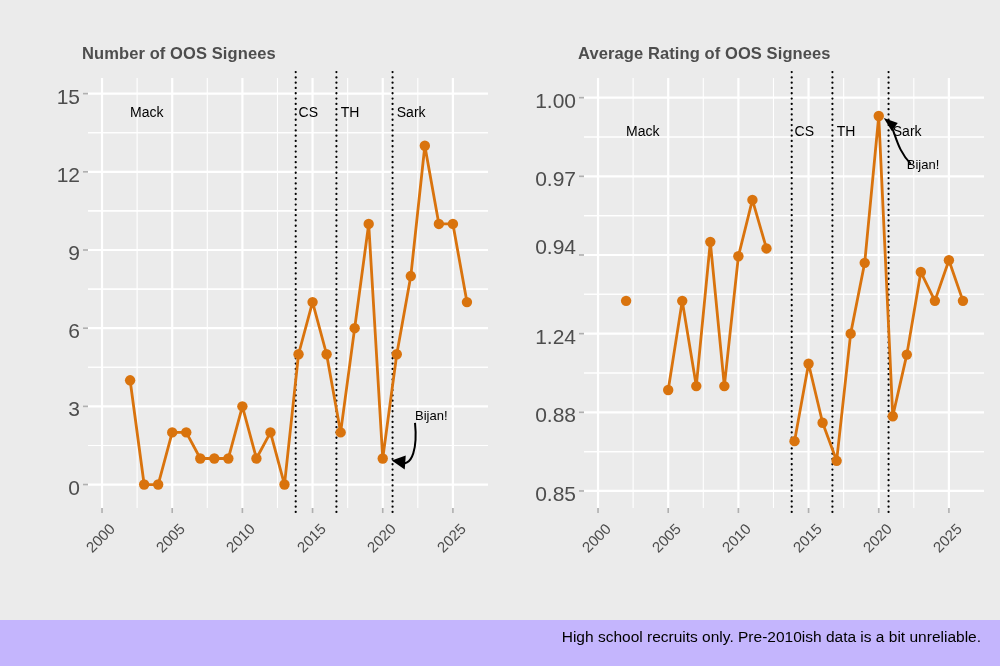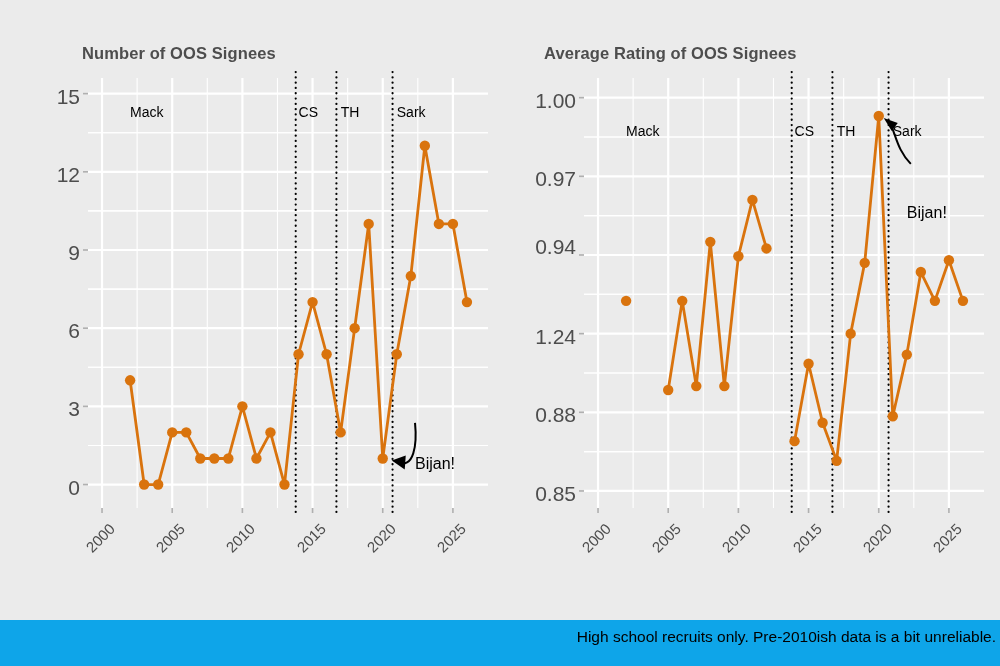--- a/index.html
+++ b/index.html
@@ -5,21 +5,21 @@
   html,body{margin:0;padding:0;}
   body{
     width:1000px;height:666px;
     background:#ffffff;
     font-family:"Liberation Sans", sans-serif;
     overflow:hidden;
   }
   #figure{
     position:relative;
     width:1000px;height:666px;
-    background:#0ea5e9;
+    background:#c4b5fd;
   }
   .panel-bg{
     position:absolute;
     background:#ebebeb;
   }
   .panel-title{
     position:absolute;
     font-weight:bold;
     font-size:16.5px;
     color:#4d4d4d;
@@ -47,24 +47,23 @@
     text-align:right;
   }
   .era-label{
     position:absolute;
     font-size:14px;
     color:#000000;
     white-space:nowrap;
   }
   .annot-label{
     position:absolute;
-    font-size:16px;
+    font-size:13px;
     color:#000000;
     white-space:nowrap;
-    margin-top:47px;
   }
   .caption{
     position:absolute;
     font-size:15.5px;
     color:#000000;
     white-space:nowrap;
   }
   svg{ display:block; }
 </style>
 </head>
@@ -177,21 +176,21 @@
       <div class="era-label" style="left: 130.105px; top: 104.091px;">Mack</div>
       <div class="era-label" style="left: 298.526px; top: 104.091px;">CS</div>
       <div class="era-label" style="left: 340.632px; top: 104.091px;">TH</div>
       <div class="era-label" style="left: 396.772px; top: 104.091px;">Sark</div>
     </div>
   <div id="left-annots" style="position: absolute; left: 0px; top: 0px; z-index: 6;">
       <div class="annot-label" style="left: 415.018px; top: 407.788px;">Bijan!</div>
     </div>
 
   <div class="panel-bg" id="right-bg" style="left: 0px; top: 0px; width: 1000px; height: 620px; background: rgb(235, 235, 235); z-index: 0;"></div>
-  <div class="panel-title" id="right-title" style="left: 544px; top: 44px; z-index: 5;">Average Rating of OOS Signees</div>
+  <div class="panel-title" id="right-title" style="left: 578px; top: 44px; z-index: 5;">Average Rating of OOS Signees</div>
   <svg id="right-svg" class="plotarea" width="400" height="430" viewBox="0 0 400 430" style="left: 584px; top: 78px; z-index: 2;">
       <rect x="0" y="0" width="400" height="430" fill="#ebebeb"></rect>
       <g>
         <line x1="49.122807017543856" x2="49.122807017543856" y1="0" y2="430" stroke="#ffffff" stroke-width="1.1"></line>
         <line x1="119.29824561403508" x2="119.29824561403508" y1="0" y2="430" stroke="#ffffff" stroke-width="1.1"></line>
         <line x1="189.4736842105263" x2="189.4736842105263" y1="0" y2="430" stroke="#ffffff" stroke-width="1.1"></line>
         <line x1="259.64912280701753" x2="259.64912280701753" y1="0" y2="430" stroke="#ffffff" stroke-width="1.1"></line>
         <line x1="329.82456140350877" x2="329.82456140350877" y1="0" y2="430" stroke="#ffffff" stroke-width="1.1"></line>
         <line x1="14.035087719298245" x2="14.035087719298245" y1="0" y2="430" stroke="#ffffff" stroke-width="2.2"></line>
         <line x1="84.21052631578947" x2="84.21052631578947" y1="0" y2="430" stroke="#ffffff" stroke-width="2.2"></line>
@@ -285,15 +284,15 @@
   <div id="right-eras" style="position: absolute; left: 0px; top: 0px; z-index: 6;">
       <div class="era-label" style="left: 626.105px; top: 122.683px;">Mack</div>
       <div class="era-label" style="left: 794.526px; top: 122.683px;">CS</div>
       <div class="era-label" style="left: 836.632px; top: 122.683px;">TH</div>
       <div class="era-label" style="left: 892.772px; top: 122.683px;">Sark</div>
     </div>
   <div id="right-annots" style="position: absolute; left: 0px; top: 0px; z-index: 6;">
       <div class="annot-label" style="left: 906.807px; top: 156.835px;">Bijan!</div>
     </div>
 
-  <div class="caption" id="caption" style="right: 0px; left: auto; top: 628px; padding-right: 4px; z-index: 7;">High school recruits only. Pre-2010ish data is a bit unreliable.</div>
+  <div class="caption" id="caption" style="right: 0px; left: auto; top: 628px; padding-right: 19px; z-index: 7;">High school recruits only. Pre-2010ish data is a bit unreliable.</div>
 
 </div>
 
 </body></html>

